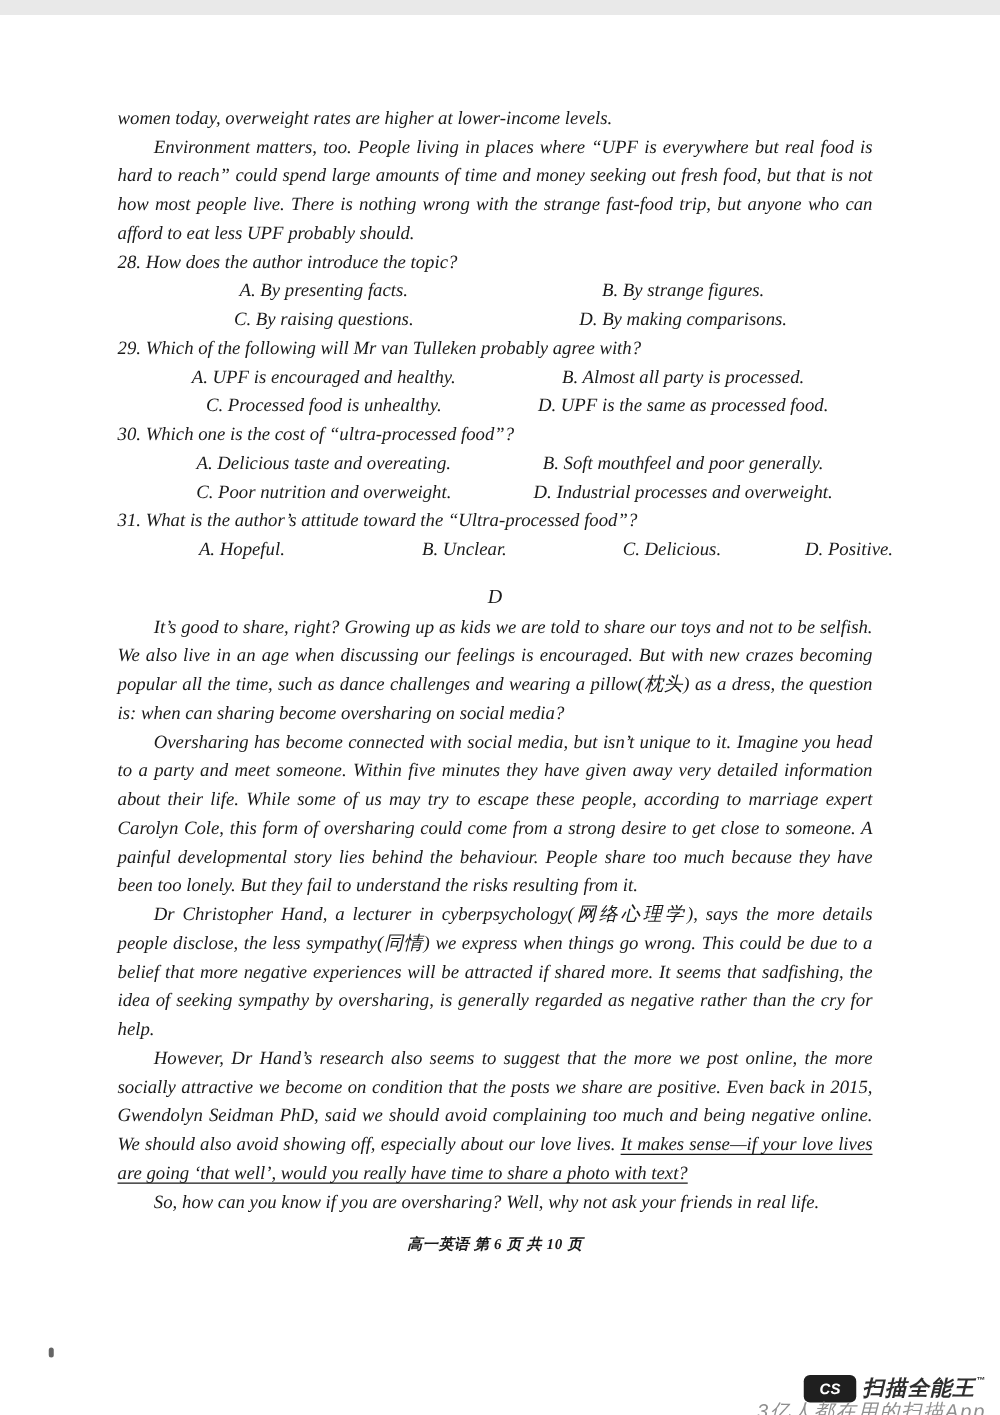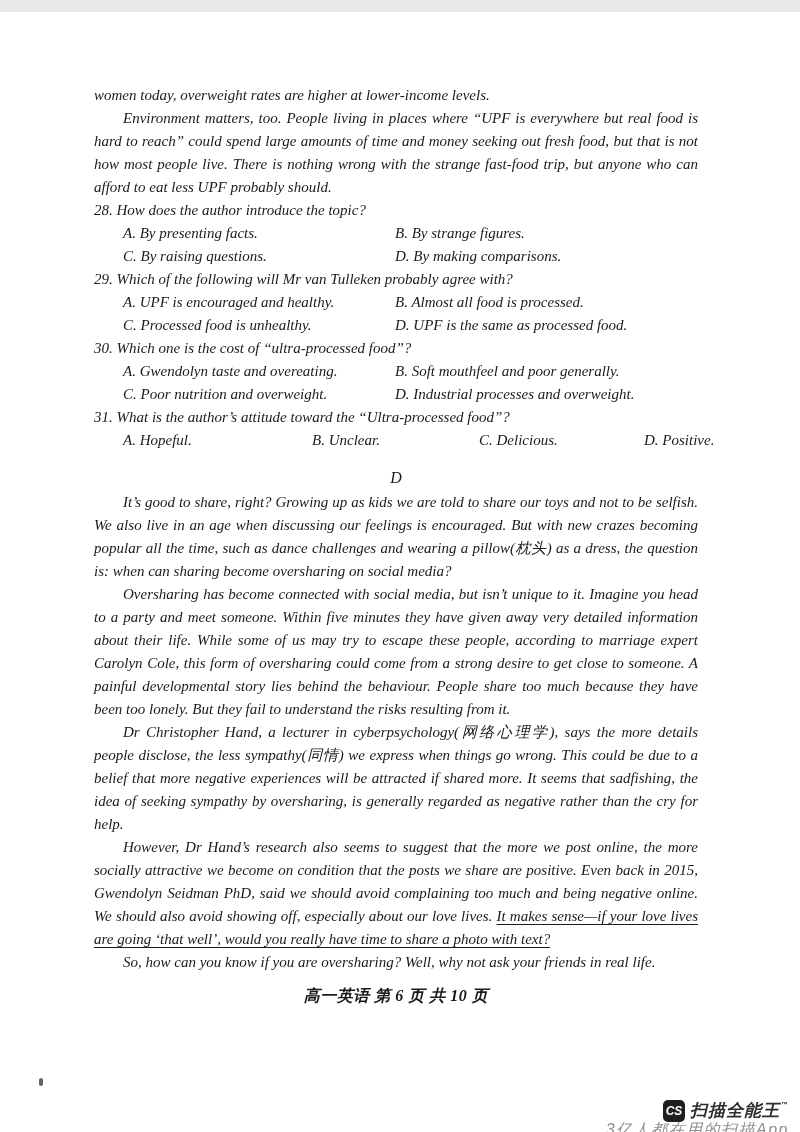--- a/index.html
+++ b/index.html
@@ -25,51 +25,51 @@
   .qnum{display:inline;}
   .opts{
     display:grid;
     padding-left:29px;
     grid-template-columns:272px auto;
   }
   .opts.four{
     grid-template-columns:141px 119px 117px auto;
     gap:48px;
   }
-  .opt{white-space:nowrap;overflow:visible;}
+  .opt{white-space:nowrap;overflow:visible;text-align:center;}
   .d-heading{
     text-align:center;
     text-indent:0;
     font-size:16px;
     margin-top:14px !important;
     margin-bottom:2px !important;
   }
   .ul-seg{text-decoration:underline;text-underline-offset:3px;}
   .footer{
     margin-top:10px !important;
     text-align:center;
     text-indent:0;
     font-weight:bold;
-    font-size:16px;
+    font-size:12px;
     letter-spacing:0.5px;
   }
   .speck{
     position:absolute;left:39px;top:1066px;width:4px;height:8px;
     background:#4a4a4a;border-radius:2px;opacity:.85;
   }
   .watermark{
     position:absolute;right:11px;bottom:8px;
     text-align:right;
     font-family:"Liberation Sans","DejaVu Sans",sans-serif;
   }
   .wm-row{
     display:flex;align-items:center;justify-content:flex-end;gap:5px;
   }
   .wm-badge{
-    width:22px;height:22px;border-radius:5px;
+    width:42px;height:22px;border-radius:5px;
     background:#1f1f1f;color:#ffffff;
     font-size:12px;font-weight:bold;
     display:flex;align-items:center;justify-content:center;
     letter-spacing:0;
   }
   .wm-brand{
     font-size:17px;font-weight:bold;color:#2e2e2e;letter-spacing:1px;
     line-height:22px;
   }
   .wm-tm{
@@ -100,32 +100,32 @@
       <div class="opts">
         <span class="opt">C. By raising questions.</span>
         <span class="opt">D. By making comparisons.</span>
       </div>
     </div>
 
     <div>
       <p class="question-stem"><span class="qnum">29.</span> <span>Which of the following will Mr van Tulleken probably agree with?</span></p>
       <div class="opts">
         <span class="opt">A. UPF is encouraged and healthy.</span>
-        <span class="opt">B. Almost all food is processed.</span>
+        <span class="opt">B. Almost all party is processed.</span>
       </div>
       <div class="opts">
         <span class="opt">C. Processed food is unhealthy.</span>
         <span class="opt">D. UPF is the same as processed food.</span>
       </div>
     </div>
 
     <div>
       <p class="question-stem"><span class="qnum">30.</span> <span>Which one is the cost of “ultra-processed food”?</span></p>
       <div class="opts">
-        <span class="opt">A. Gwendolyn taste and overeating.</span>
+        <span class="opt">A. Delicious taste and overeating.</span>
         <span class="opt">B. Soft mouthfeel and poor generally.</span>
       </div>
       <div class="opts">
         <span class="opt">C. Poor nutrition and overweight.</span>
         <span class="opt">D. Industrial processes and overweight.</span>
       </div>
     </div>
 
     <div>
       <p class="question-stem"><span class="qnum">31.</span> <span>What is the author’s attitude toward the “Ultra-processed food”?</span></p>

